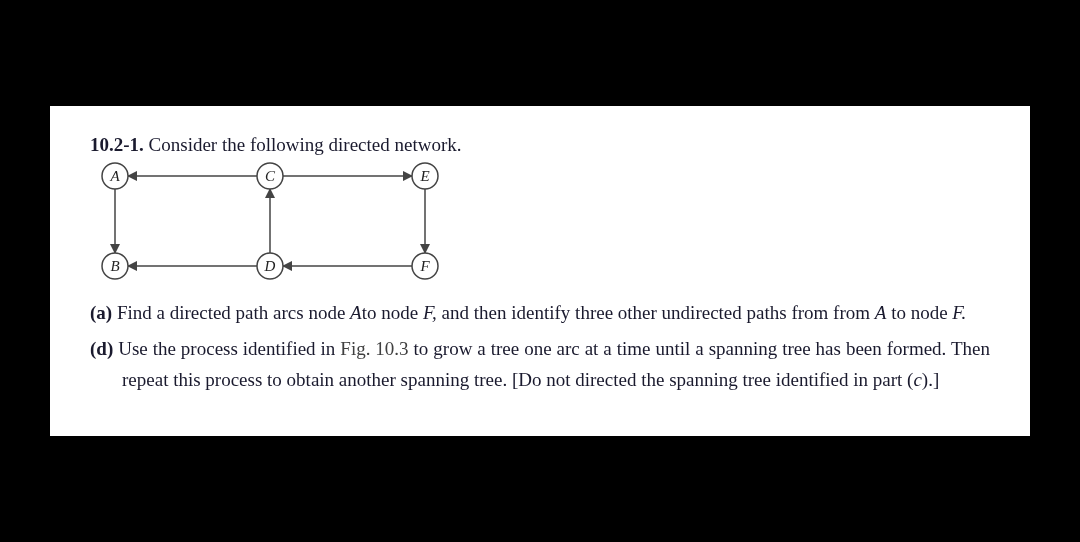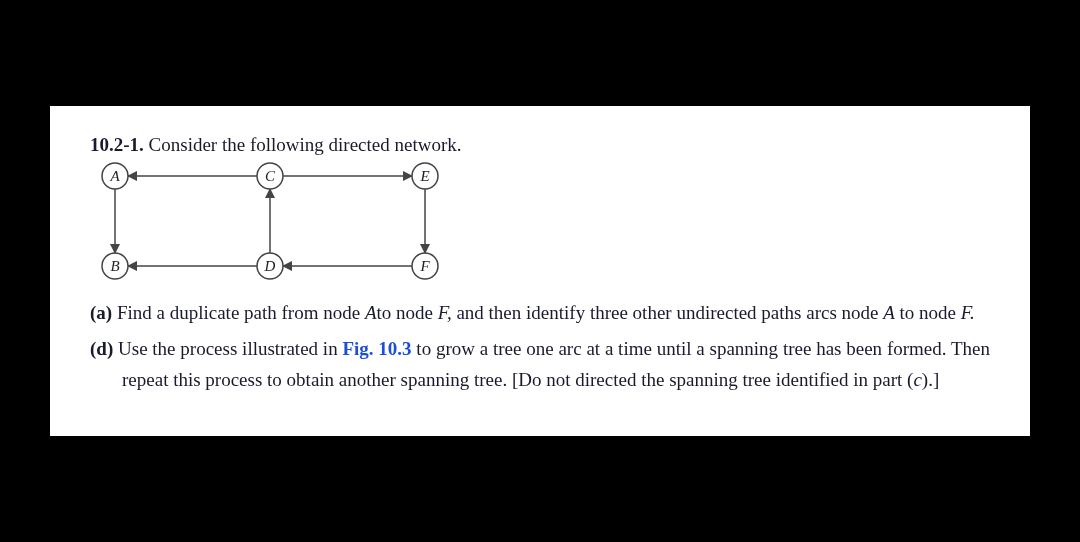--- a/index.html
+++ b/index.html
@@ -43,22 +43,22 @@
       padding-left: 32px;
       text-indent: -32px;
     }
     .question-label {
       font-weight: bold;
     }
     .italic {
       font-style: italic;
     }
     .fig-ref {
-      color: #1d4ed8;
-      font-weight: bold;
+      color: #404040;
+      font-weight: normal;
     }
     svg {
       display: block;
     }
     .node-circle {
       fill: #fff;
       stroke: #444;
       stroke-width: 1.5;
     }
     .node-label {
@@ -115,22 +115,22 @@
           <circle cx="330" cy="20" r="13" class="node-circle"></circle>
           <text x="330" y="20" class="node-label">E</text>
           <circle cx="330" cy="110" r="13" class="node-circle"></circle>
           <text x="330" y="110" class="node-label">F</text>
         </g>
     </svg>
   </div>
 
   <div class="question-item">
     <span class="question-label">(a)</span>
-    <span>Find a duplicate path from node </span><span class="italic">A</span><span>to node </span><span class="italic">F,</span><span> and then identify three other undirected paths arcs node </span><span class="italic">A</span><span> to node </span><span class="italic">F.</span>
+    <span>Find a directed path arcs node </span><span class="italic">A</span><span>to node </span><span class="italic">F,</span><span> and then identify three other undirected paths from from </span><span class="italic">A</span><span> to node </span><span class="italic">F.</span>
   </div>
 
 
 
   <div class="question-item">
     <span class="question-label">(d)</span>
-    <span>Use the process illustrated in </span><span class="fig-ref">Fig. 10.3</span><span> to grow a tree one arc at a time until a spanning tree has been formed. Then repeat this process to obtain another spanning tree. [Do not directed the spanning tree identified in part (</span><span class="italic">c</span><span>).]</span>
+    <span>Use the process identified in </span><span class="fig-ref">Fig. 10.3</span><span> to grow a tree one arc at a time until a spanning tree has been formed. Then repeat this process to obtain another spanning tree. [Do not directed the spanning tree identified in part (</span><span class="italic">c</span><span>).]</span>
   </div>
 </div>
 
 </body></html>

